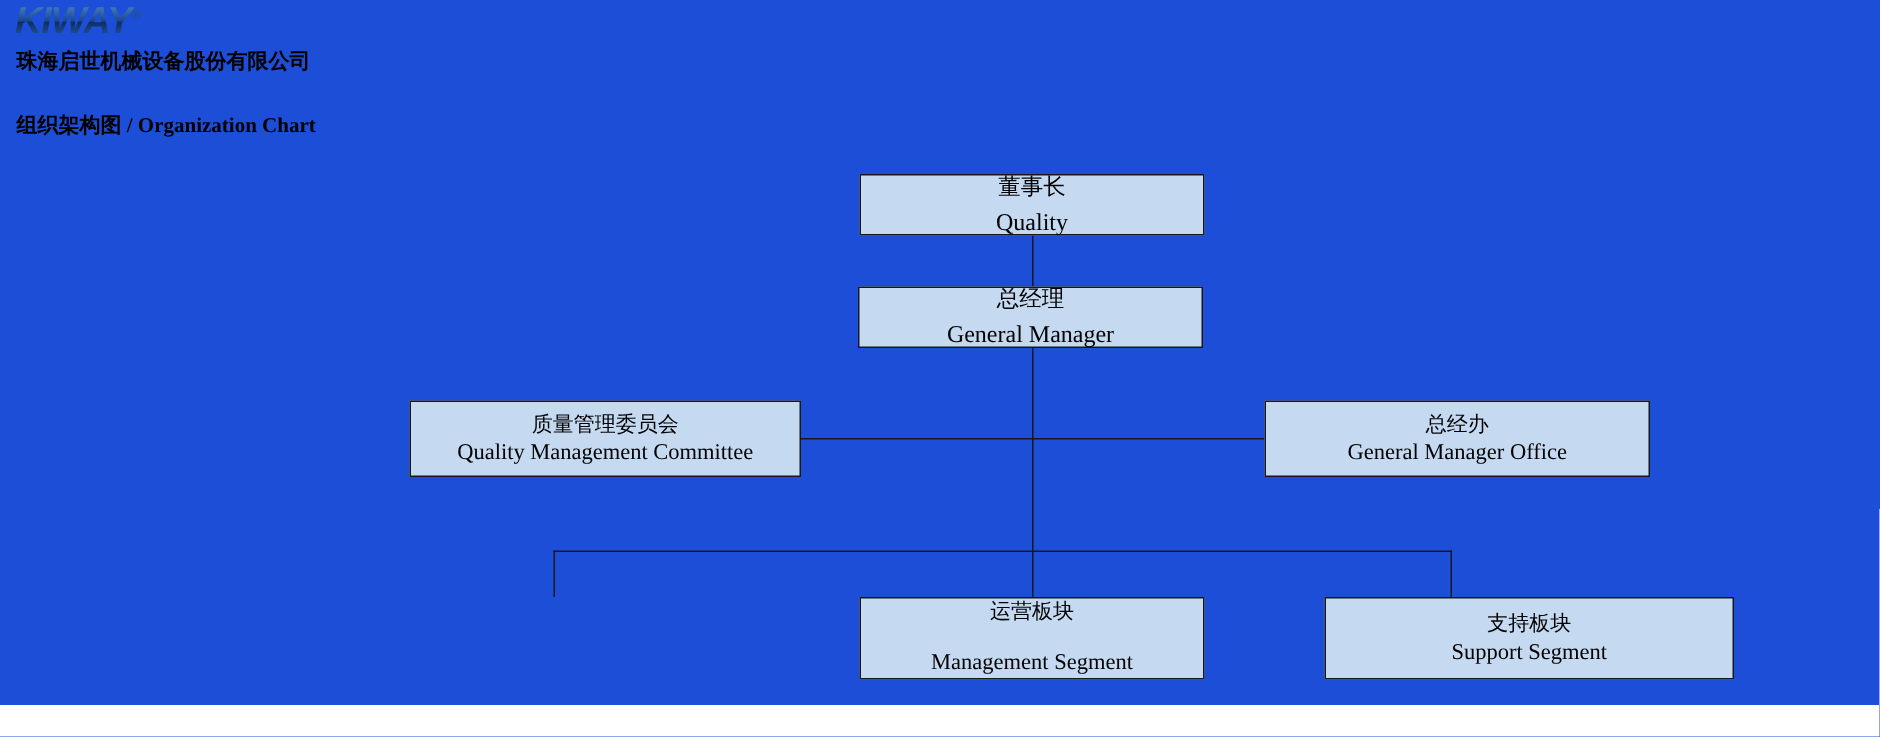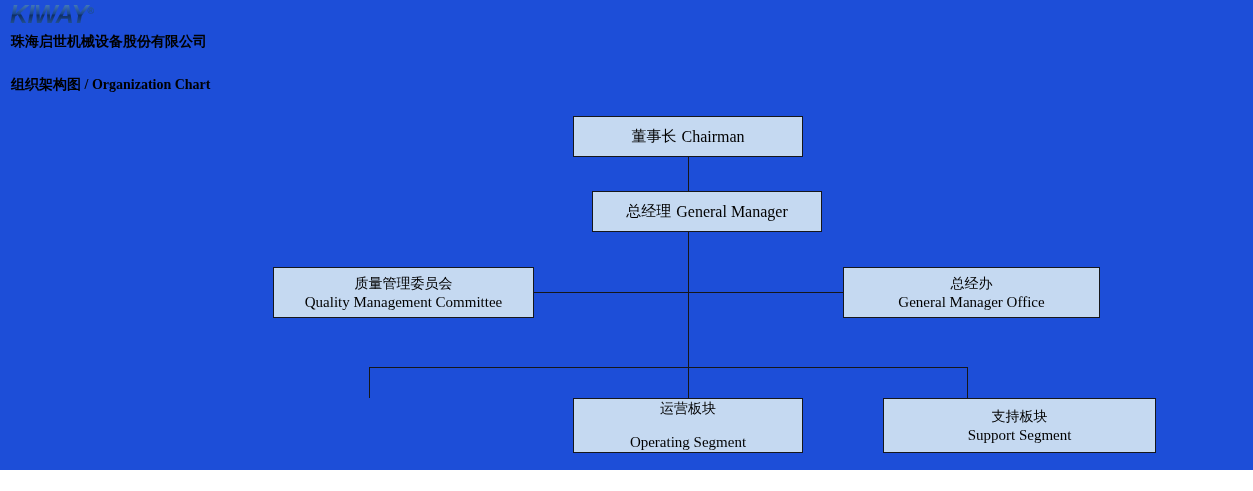--- a/index.html
+++ b/index.html
@@ -100,21 +100,21 @@
     font-family: "DejaVu Sans", "Liberation Sans", sans-serif;
     font-size: 14px;
     color: #000000;
   }
   .node .en {
     font-family: "Liberation Serif", "DejaVu Serif", serif;
     font-size: 15px;
     color: #000000;
   }
   .node.single {
-    flex-direction: row;
+    flex-direction: column;
     gap: 5px;
   }
   .node.single .cn { font-size: 15px; }
   .node.single .en { font-size: 16px; }
 
   
   .line {
     position: absolute;
     background: #16171a;
     z-index: 1;
@@ -146,42 +146,42 @@
     <div class="line hline" style="left:533px; top:292px; width:155px;"></div>
     <div class="line hline" style="left:688px; top:292px; width:155px;"></div>
 
     <div class="line hline" style="left:369px; top:367px; width:599px;"></div>
     <div class="line vline" style="left:369px; top:367px; height:31px;"></div>
     <div class="line vline" style="left:688px; top:367px; height:31px;"></div>
     <div class="line vline" style="left:967px; top:367px; height:31px;"></div>
 
     <div class="node single" style="left:573px; top:116px; width:230px; height:41px;">
       <span class="cn">董事长</span>
-      <span class="en">Chairman</span>
+      <span class="en">Quality</span>
     </div>
 
-    <div class="node single" style="left:592px; top:191px; width:230px; height:41px;">
+    <div class="node single" style="left:572px; top:191px; width:230px; height:41px;">
       <span class="cn">总经理</span>
       <span class="en">General Manager</span>
     </div>
 
     <div class="node" style="left:843px; top:267px; width:257px; height:51px;">
       <span class="cn">总经办</span>
       <span class="en">General Manager Office</span>
     </div>
 
     <div class="node" style="left:273px; top:267px; width:261px; height:51px;">
       <span class="cn">质量管理委员会</span>
       <span class="en">Quality Management Committee</span>
     </div>
 
 
     <div class="node" style="left:573px; top:398px; width:230px; height:55px;justify-content:space-between;">
       <span class="cn">运营板块</span>
-      <span class="en">Operating Segment</span>
+      <span class="en">Management Segment</span>
     </div>
 
     <div class="node" style="left:883px; top:398px; width:273px; height:55px;">
       <span class="cn">支持板块</span>
       <span class="en">Support Segment</span>
     </div>
 
   </div>
 </div>
 

